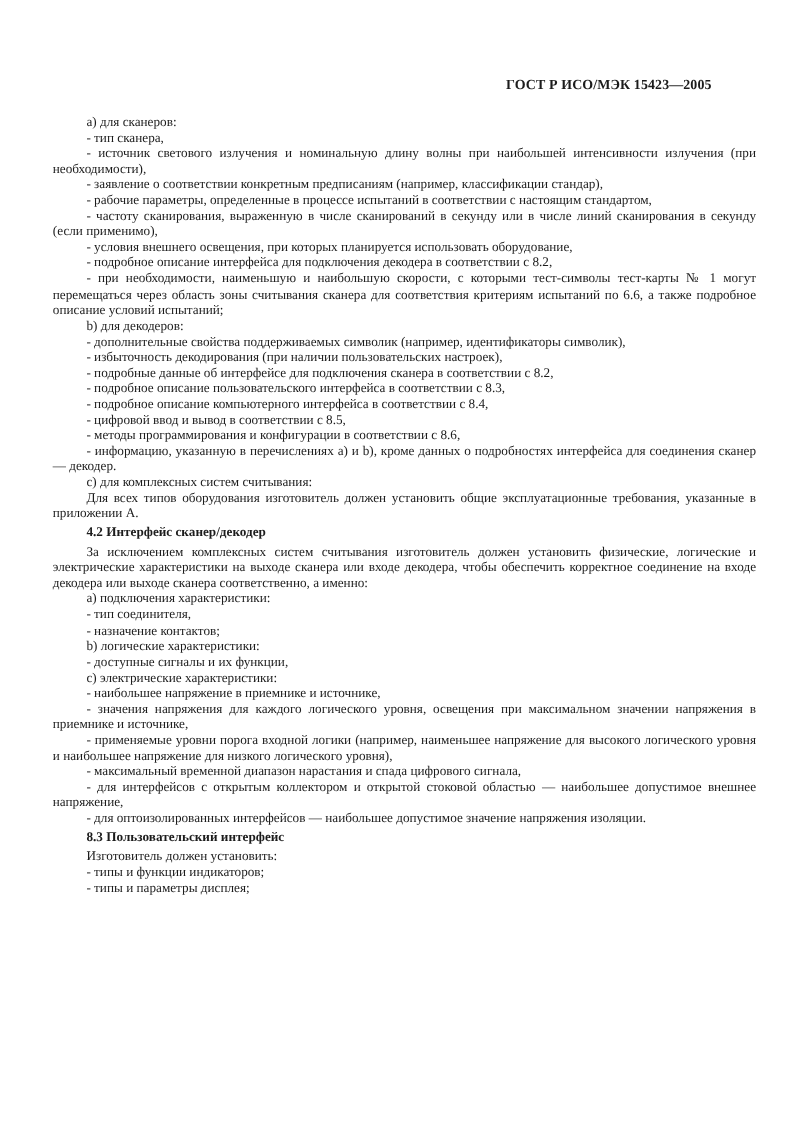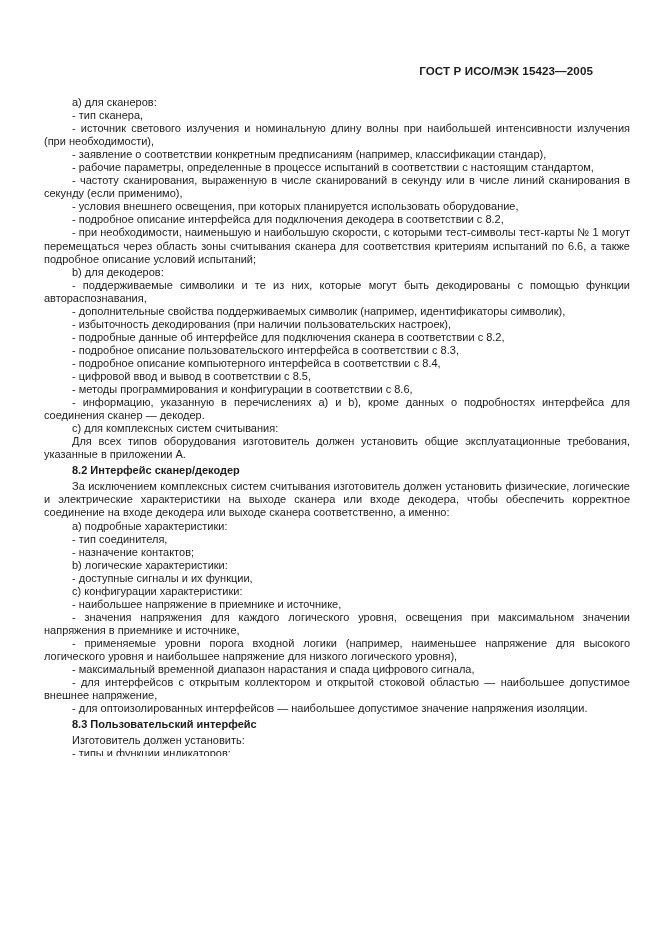--- a/index.html
+++ b/index.html
@@ -6,21 +6,21 @@
     margin: 0;
     padding: 0;
     background: #ffffff;
   }
   .page {
     position: relative;
     width: 661px;
     height: 756px;
     background: #ffffff;
     overflow: hidden;
-    font-family: Liberation Sans, sans-serif;
+    font-family: Liberation Serif, serif;
     color: #1c1c1c;
   }
   .header {
     padding-top: 64px;
     padding-right: 68px;
     text-align: right;
     font-size: 11.6px;
     font-weight: bold;
     letter-spacing: 0.1px;
   }
@@ -63,46 +63,46 @@
       <p class="blk letter">a) для сканеров:</p>
       <p class="blk dash">- тип сканера,</p>
       <p class="blk dash">- источник светового излучения и номинальную длину волны при наибольшей интенсивности излу­чения (при необходимости),</p>
       <p class="blk dash">- заявление о соответствии конкретным предписаниям (например, классификации стандар),</p>
       <p class="blk dash">- рабочие параметры, определенные в процессе испытаний в соответствии с настоящим стандар­том,</p>
       <p class="blk dash">- частоту сканирования, выраженную в числе сканирований в секунду или в числе линий сканирова­ния в секунду (если применимо),</p>
       <p class="blk dash">- условия внешнего освещения, при которых планируется использовать оборудование,</p>
       <p class="blk dash">- подробное описание интерфейса для подключения декодера в соответствии с 8.2,</p>
       <p class="blk dash">- при необходимости, наименьшую и наибольшую скорости, с которыми тест-символы тест-карты № 1 могут перемещаться через область зоны считывания сканера для соответствия критериям испыта­ний по 6.6, а также подробное описание условий испытаний;</p>
       <p class="blk letter">b) для декодеров:</p>
-      <p class="blk dash">- поддерживаемые символики и те из них, которые могут быть декодированы с помощью функции автораспознавания,</p>
       <p class="blk dash">- дополнительные свойства поддерживаемых символик (например, идентификаторы символик),</p>
       <p class="blk dash">- избыточность декодирования (при наличии пользовательских настроек),</p>
       <p class="blk dash">- подробные данные об интерфейсе для подключения сканера в соответствии с 8.2,</p>
       <p class="blk dash">- подробное описание пользовательского интерфейса в соответствии с 8.3,</p>
       <p class="blk dash">- подробное описание компьютерного интерфейса в соответствии с 8.4,</p>
       <p class="blk dash">- цифровой ввод и вывод в соответствии с 8.5,</p>
       <p class="blk dash">- методы программирования и конфигурации в соответствии с 8.6,</p>
       <p class="blk dash">- информацию, указанную в перечислениях a) и b), кроме данных о подробностях интерфейса для соединения сканер — декодер.</p>
       <p class="blk letter">c) для комплексных систем считывания:</p>
       <p class="blk paragraph">Для всех типов оборудования изготовитель должен установить общие эксплуатационные требова­ния, указанные в приложении А.</p>
-      <p class="blk heading">8.2 Интерфейс сканер/декодер</p>
+      <p class="blk heading">4.2 Интерфейс сканер/декодер</p>
       <p class="blk paragraph">За исключением комплексных систем считывания изготовитель должен установить физические, логические и электрические характеристики на выходе сканера или входе декодера, чтобы обеспечить корректное соединение на входе декодера или выходе сканера соответственно, а именно:</p>
-      <p class="blk letter">a) подробные характеристики:</p>
+      <p class="blk letter">a) подключения характеристики:</p>
       <p class="blk dash">- тип соединителя,</p>
       <p class="blk dash">- назначение контактов;</p>
       <p class="blk letter">b) логические характеристики:</p>
       <p class="blk dash">- доступные сигналы и их функции,</p>
-      <p class="blk letter">c) конфигурации характеристики:</p>
+      <p class="blk letter">c) электрические характеристики:</p>
       <p class="blk dash">- наибольшее напряжение в приемнике и источнике,</p>
       <p class="blk dash">- значения напряжения для каждого логического уровня, освещения при максимальном значении напряжения в приемнике и источнике,</p>
       <p class="blk dash">- применяемые уровни порога входной логики (например, наименьшее напряжение для высокого логического уровня и наибольшее напряжение для низкого логического уровня),</p>
       <p class="blk dash">- максимальный временной диапазон нарастания и спада цифрового сигнала,</p>
       <p class="blk dash">- для интерфейсов с открытым коллектором и открытой стоковой областью — наибольшее допус­тимое внешнее напряжение,</p>
       <p class="blk dash">- для оптоизолированных интерфейсов — наибольшее допустимое значение напряжения изоля­ции.</p>
       <p class="blk heading">8.3 Пользовательский интерфейс</p>
       <p class="blk paragraph">Изготовитель должен установить:</p>
       <p class="blk dash">- типы и функции индикаторов;</p>
+      <p class="blk dash">- типы и параметры дисплея;</p>
     </div>
 
   <div class="footer">
     <span class="page-number">23</span>
   </div>
 </div>
 
 </body></html>

